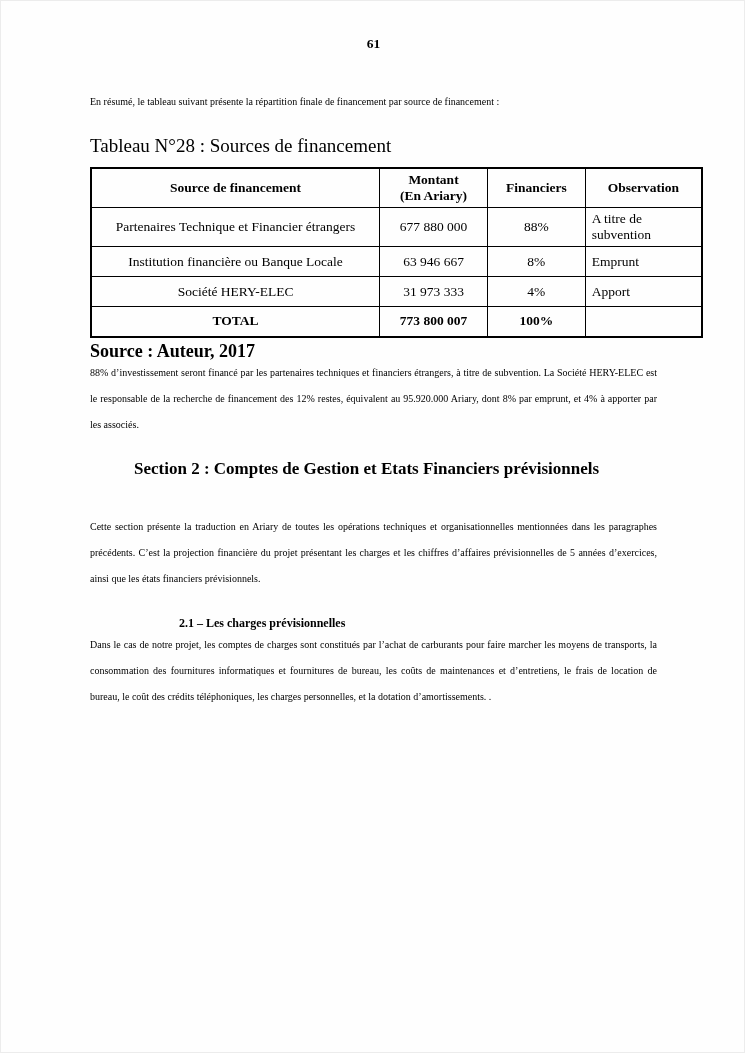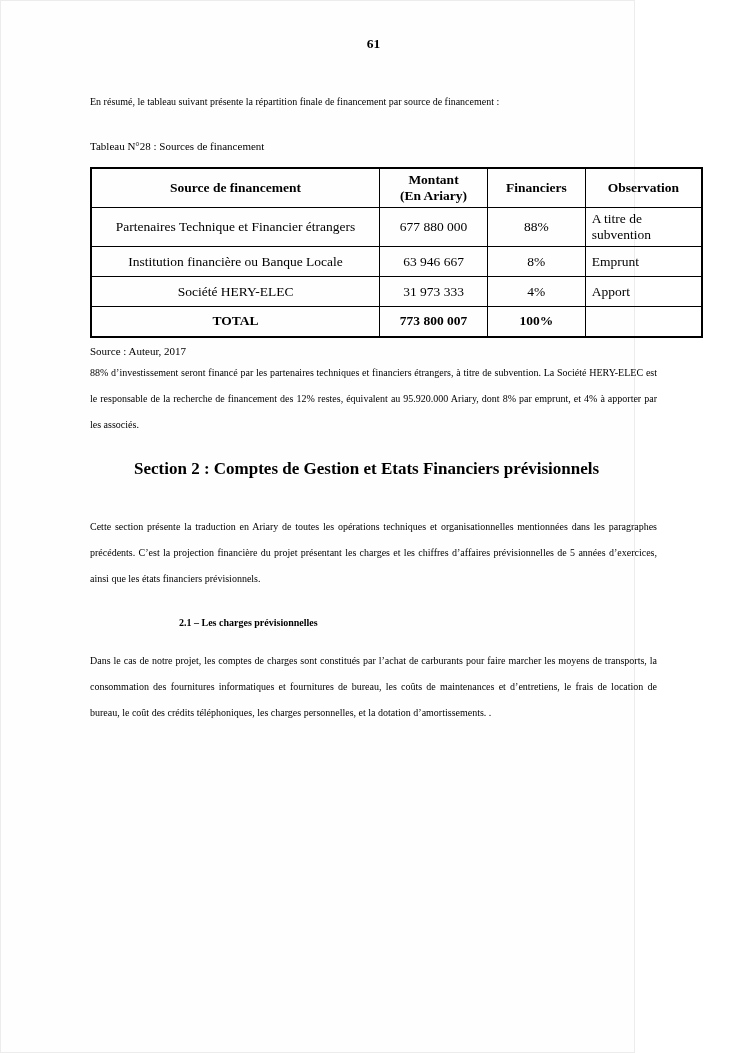--- a/index.html
+++ b/index.html
@@ -6,21 +6,21 @@
   html, body { margin: 0; padding: 0; }
   body {
     width: 745px;
     height: 1053px;
     background: #ffffff;
     font-family: "Liberation Serif", "DejaVu Serif", serif;
     color: #000000;
     overflow: hidden;
   }
   .page {
-    width: 635px;
+    width: 745px;
     height: 1053px;
     padding: 34px 0 0 89px;
     border: 1px solid #ececec;
     position: relative;
     background: #fefefe;
   }
   .page-number {
     width: 567px;
     text-align: center;
     font-weight: bold;
@@ -30,21 +30,21 @@
   .para {
     width: 567px;
     text-align: justify;
     font-size: 10px;
     line-height: 26px;
     margin: 0;
   }
   .para-intro    { margin-top: 36px; }
   .caption {
     width: 567px;
-    font-size: 11px;
+    font-size: 19px;
     line-height: 18px;
     margin: 22px 0 12px 0;
   }
   table.fin-table {
     width: 613px;
     border-collapse: collapse;
     border: 2px solid #000;
     font-size: 13.5px;
   }
   .fin-table th, .fin-table td {
@@ -64,36 +64,37 @@
   .col-observation { width: 117px; }
   .prewrap { white-space: pre-line; line-height: 16px; }
   .cell-source      { text-align: center; }
   .cell-montant     { text-align: center; }
   .cell-structure   { text-align: center; }
   .cell-observation { text-align: left; line-height: 16px; }
   .total-row td { font-weight: bold; }
   .cell-total-label { text-align: center; }
   .source-note {
     width: 567px;
-    font-size: 11px;
+    font-size: 18px;
     line-height: 18px;
     margin: 4px 0 0 0;
+    font-weight: bold;
   }
   .para-analysis { }
   .section-heading {
     font-size: 17px;
     font-weight: bold;
     margin: 22px 0 0 44px;
     line-height: 18px;
   }
   .para-section { margin-top: 36px; }
   .subsection-heading {
-    font-size: 10px;
+    font-size: 12px;
     font-weight: bold;
-    margin: 22px 0 16px 89px;
+    margin: 22px 0 0 89px;
     line-height: 18px;
   }
   .para-charges { }
 </style>
 </head>
 <body>
 
 <div class="page">
 
   <div class="page-number">61</div>

